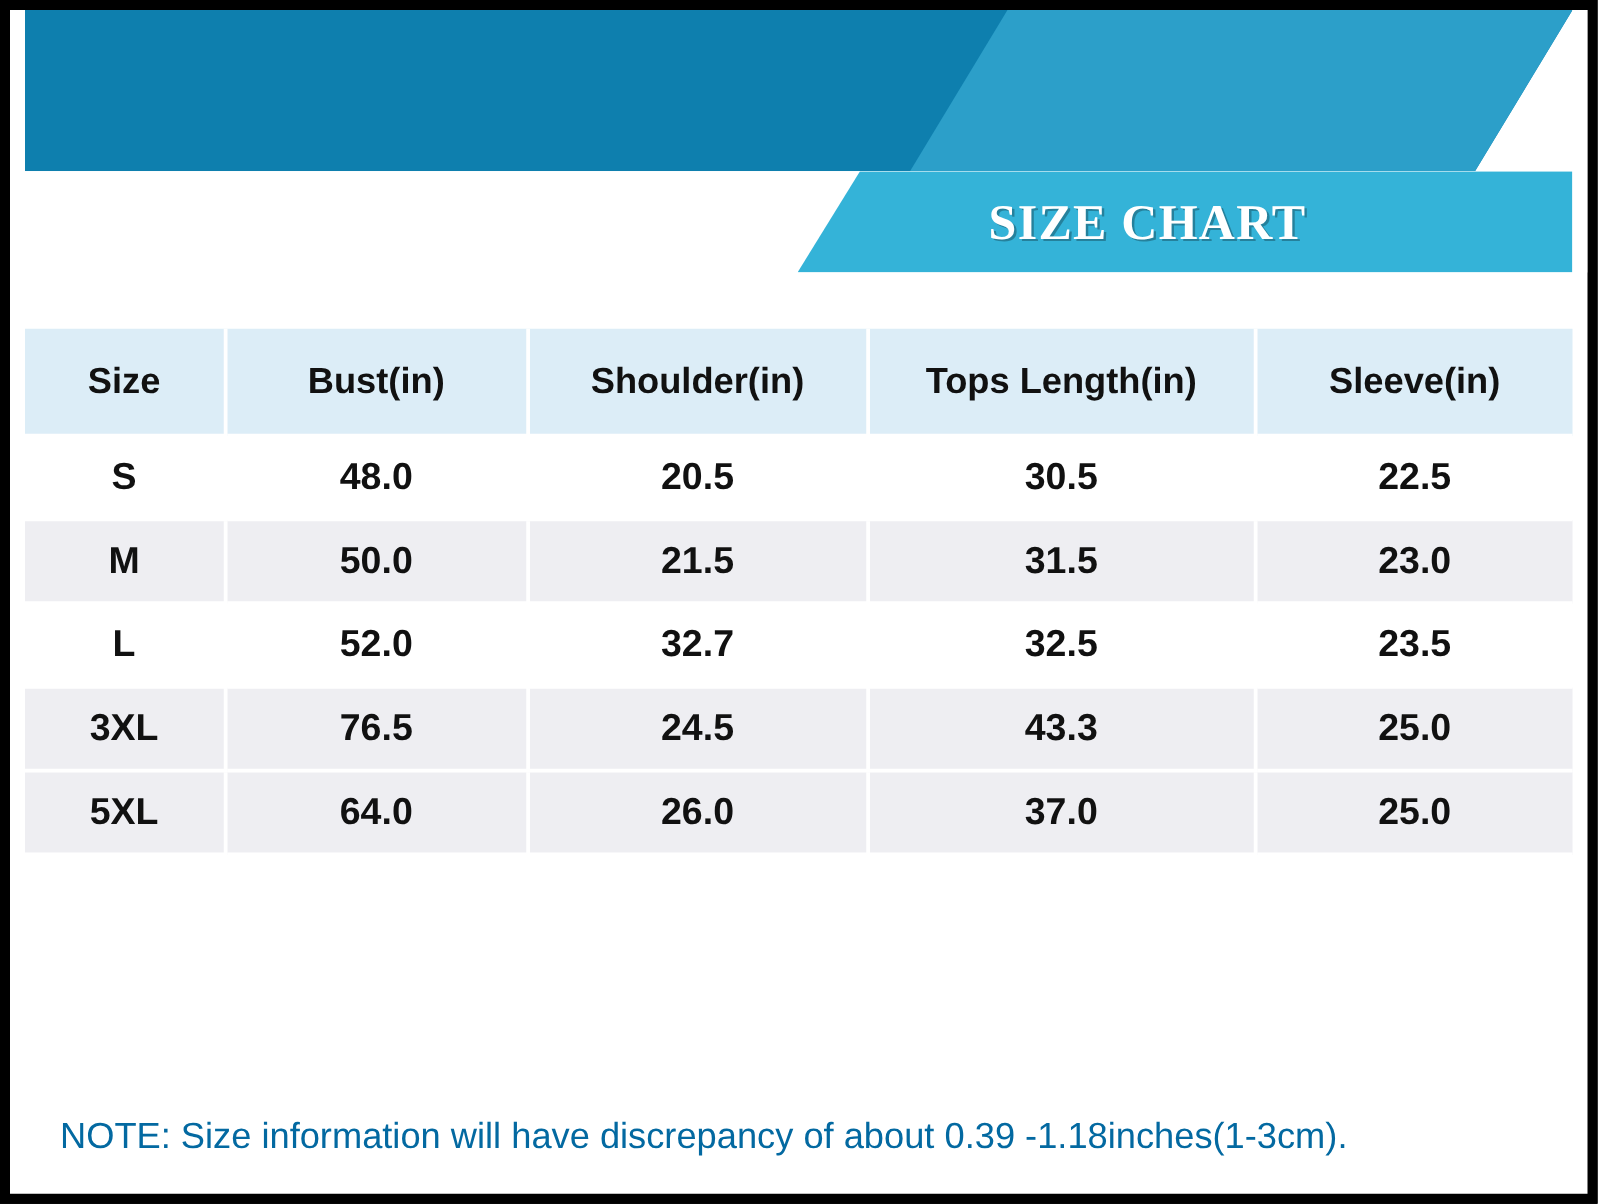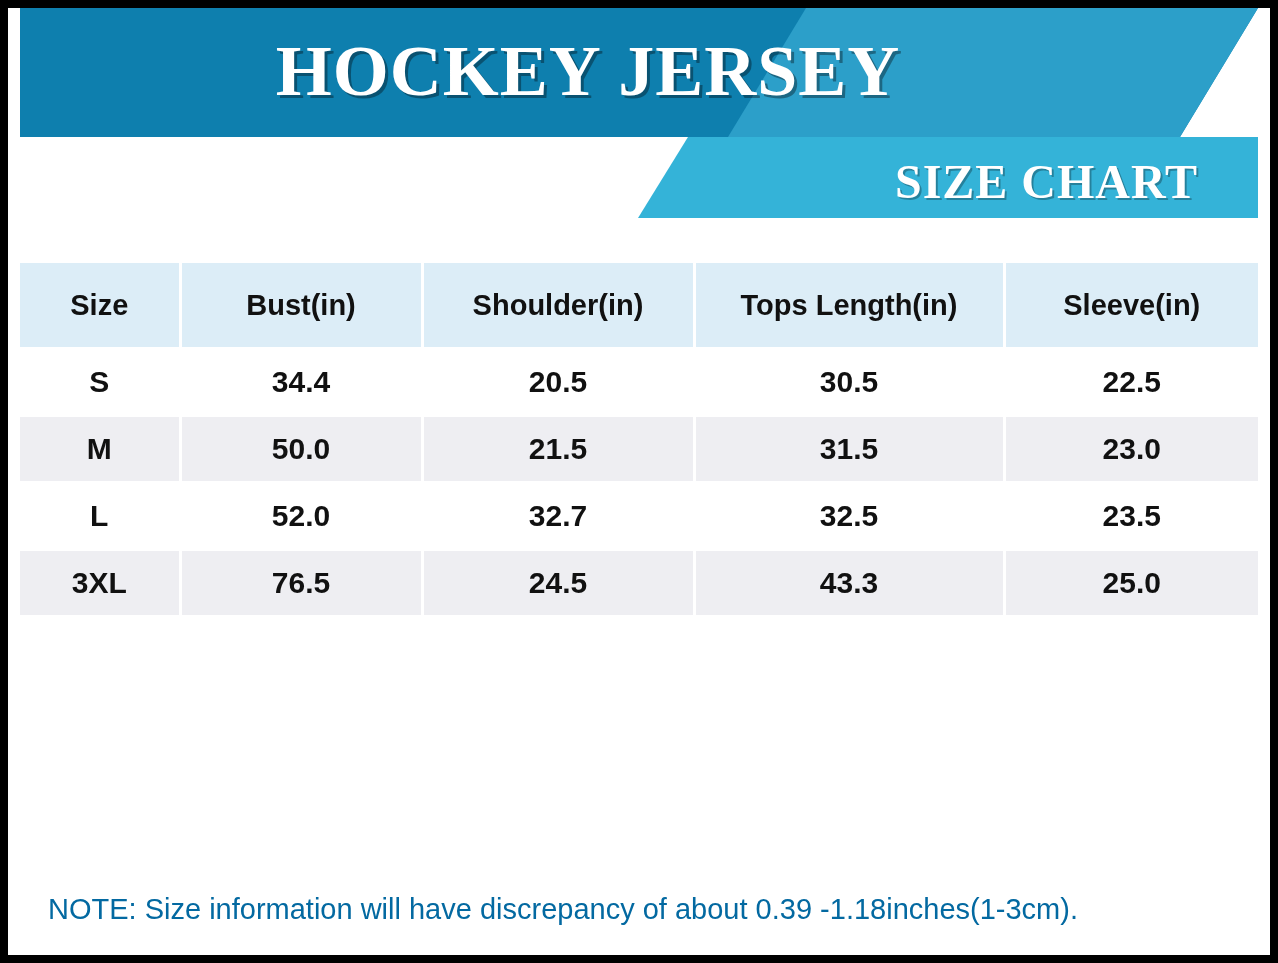--- a/index.html
+++ b/index.html
@@ -75,24 +75,24 @@
     font-size: 72px;
     letter-spacing: 1px;
     color: #ffffff;
     text-shadow: 3px 3px 0 rgba(0,0,0,0.35);
   }
   .subtitle {
     position: absolute;
     left: 630px;
     top: 146px;
     width: 560px;
-    text-align: right;
+    text-align: center;
     font-family: "Liberation Serif", serif;
     font-weight: bold;
-    font-size: 48px;
+    font-size: 40px;
     letter-spacing: 1px;
     color: #ffffff;
     text-shadow: 2px 2px 0 rgba(0,0,0,0.28);
   }
 
   
   .table-wrap {
     position: absolute;
     left: 12px;
     top: 255px;
@@ -146,21 +146,20 @@
 </head>
 <body>
 
 <div class="page">
   <div class="sheet">
 
     <div class="header">
       <div class="band-dark"></div>
       <div class="band-mid"></div>
       <div class="band-light"></div>
-      <div class="title">HOCKEY JERSEY</div>
       <div class="subtitle">SIZE CHART</div>
     </div>
 
     <div class="table-wrap">
       <table class="size-table">
         <colgroup>
           <col class="c-size">
           <col class="c-bust">
           <col class="c-shoulder">
           <col class="c-tops">
@@ -171,21 +170,21 @@
             <th>Size</th>
             <th>Bust(in)</th>
             <th>Shoulder(in)</th>
             <th>Tops Length(in)</th>
             <th>Sleeve(in)</th>
           </tr>
         </thead>
         <tbody>
           <tr class="odd">
             <td>S</td>
-            <td>34.4</td>
+            <td>48.0</td>
             <td>20.5</td>
             <td>30.5</td>
             <td>22.5</td>
           </tr>
           <tr class="even">
             <td>M</td>
             <td>50.0</td>
             <td>21.5</td>
             <td>31.5</td>
             <td>23.0</td>
@@ -197,19 +196,26 @@
             <td>32.5</td>
             <td>23.5</td>
           </tr>
           <tr class="even">
             <td>3XL</td>
             <td>76.5</td>
             <td>24.5</td>
             <td>43.3</td>
             <td>25.0</td>
           </tr>
+          <tr class="even">
+            <td>5XL</td>
+            <td>64.0</td>
+            <td>26.0</td>
+            <td>37.0</td>
+            <td>25.0</td>
+          </tr>
         </tbody>
       </table>
     </div>
 
     <div class="note">NOTE: Size information will have discrepancy of about 0.39 -1.18inches(1-3cm).</div>
   </div>
 </div>
 
 </body></html>

